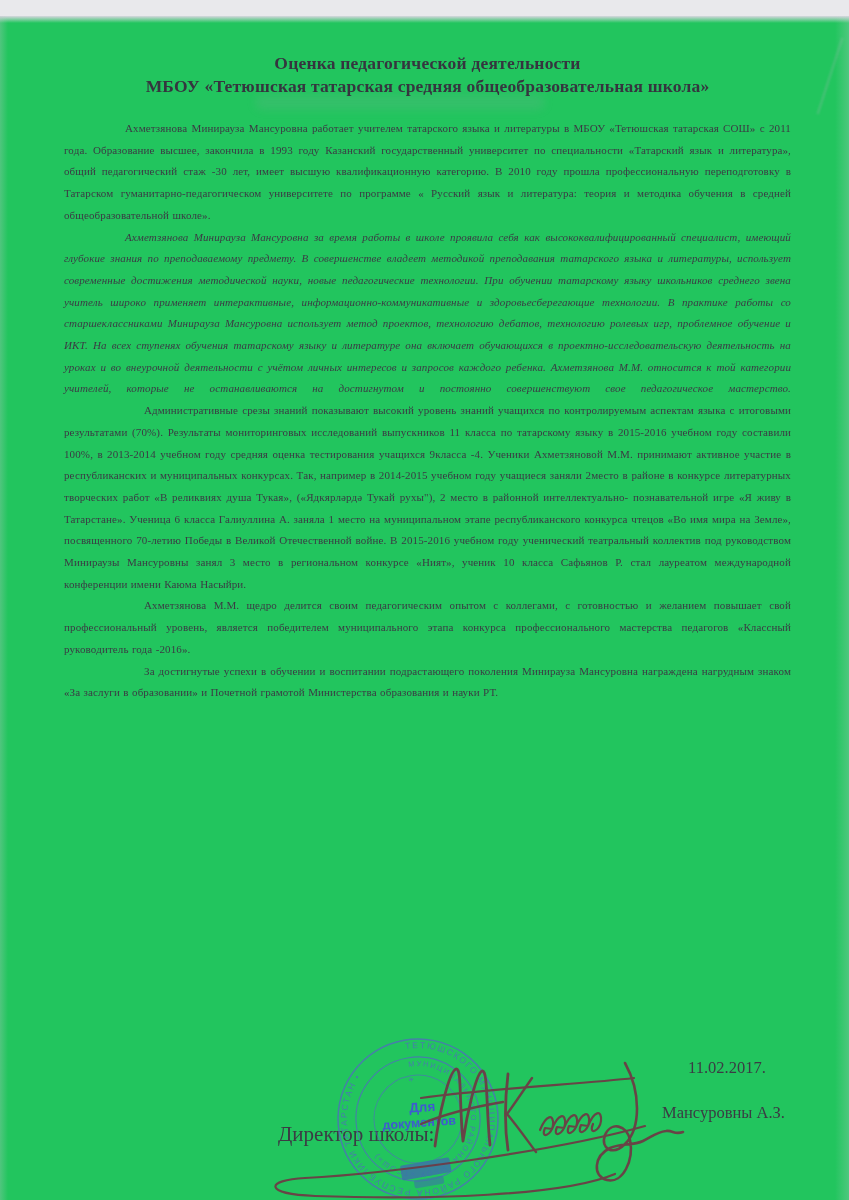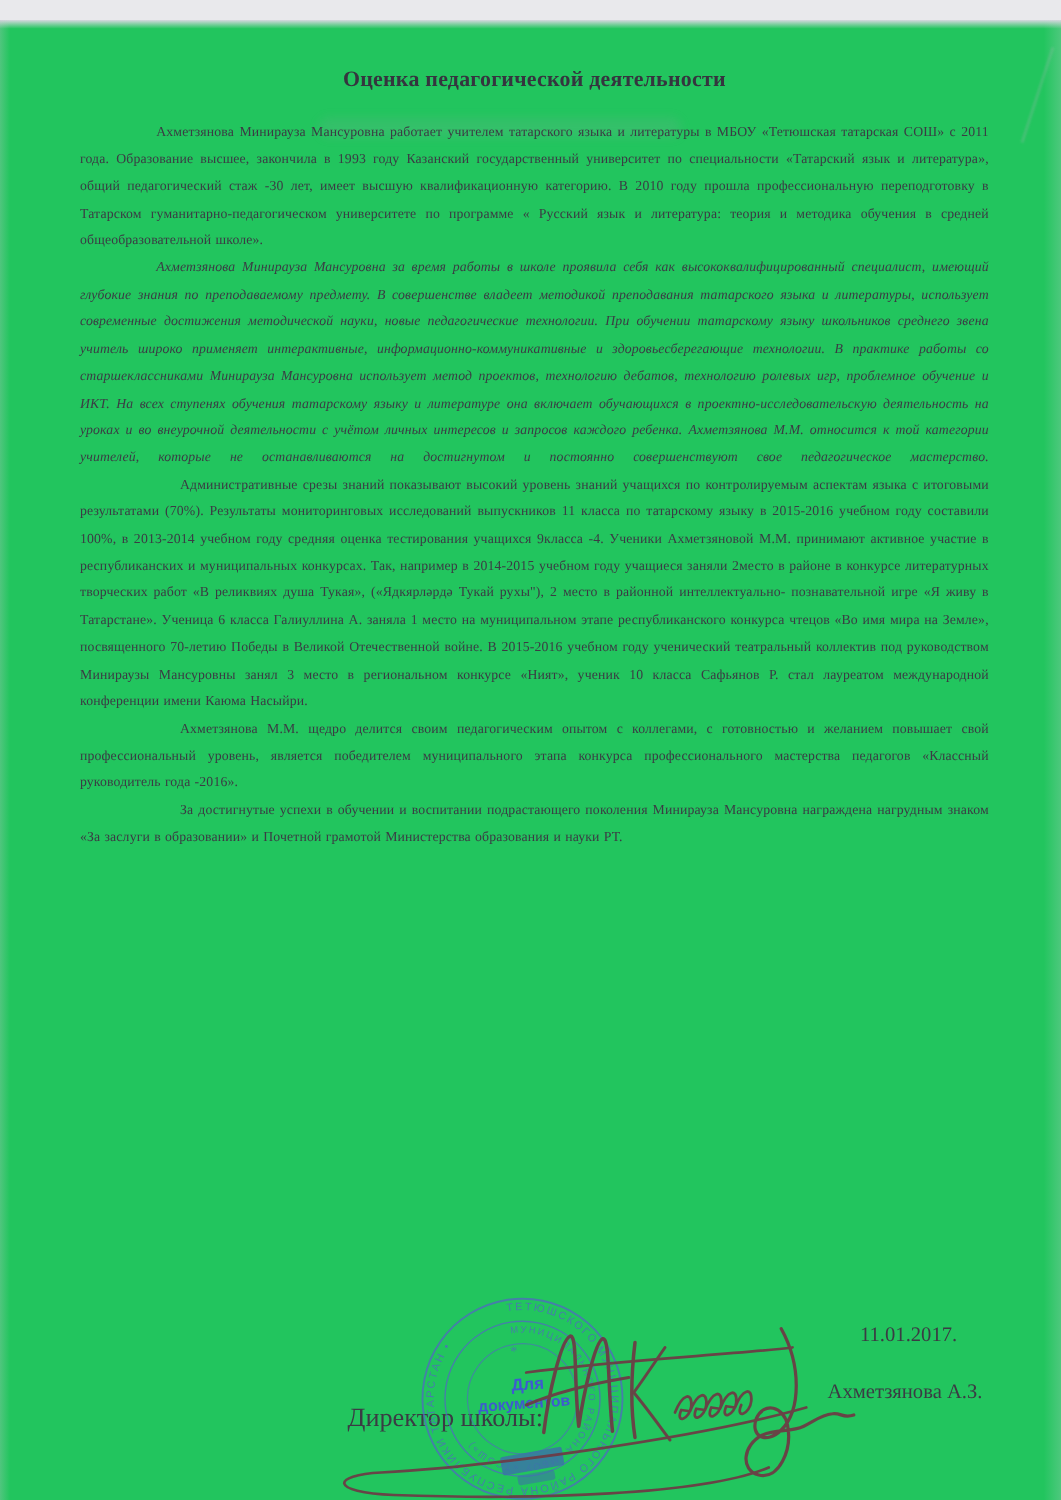--- a/index.html
+++ b/index.html
@@ -46,31 +46,32 @@
 
   <div class="edge-top"></div>
   <div class="edge-right"></div>
   <div class="edge-left"></div>
   <div class="smudge"></div>
   <div class="crease"></div>
 
   <div class="content">
     <div class="title">
       <div>Оценка педагогической деятельности</div>
+      <div>МБОУ «Тетюшская татарская средняя общеобразовательная школа»</div>
     </div>
     <p class="para indent-a">Ахметзянова Минирауза Мансуровна работает учителем татарского языка и литературы в МБОУ «Тетюшская татарская СОШ» с 2011 года. Образование высшее, закончила в 1993 году Казанский государственный университет по специальности «Татарский язык и литература», общий педагогический стаж -30 лет, имеет высшую квалификационную категорию. В 2010 году прошла профессиональную переподготовку в Татарском гуманитарно-педагогическом университете по программе « Русский язык и литература: теория и методика обучения в средней общеобразовательной школе».</p>
     <p class="para indent-a justify-last">Ахметзянова Минирауза Мансуровна за время работы в школе проявила себя как высококвалифицированный специалист, имеющий глубокие знания по преподаваемому предмету. В совершенстве владеет методикой преподавания татарского языка и литературы, использует современные достижения методической науки, новые педагогические технологии. При обучении татарскому языку школьников среднего звена учитель широко применяет интерактивные, информационно-коммуникативные и здоровьесберегающие технологии. В практике работы со старшеклассниками Минирауза Мансуровна использует метод проектов, технологию дебатов, технологию ролевых игр, проблемное обучение и ИКТ. На всех ступенях обучения татарскому языку и литературе она включает обучающихся в проектно-исследовательскую деятельность на уроках и во внеурочной деятельности с учётом личных интересов и запросов каждого ребенка. Ахметзянова М.М. относится к той категории учителей, которые не останавливаются на достигнутом и постоянно совершенствуют свое педагогическое мастерство.</p>
     <p class="para indent-b">Административные срезы знаний показывают высокий уровень знаний учащихся по контролируемым аспектам языка с итоговыми результатами (70%). Результаты мониторинговых исследований выпускников 11 класса по татарскому языку в 2015-2016 учебном году составили 100%, в 2013-2014 учебном году средняя оценка тестирования учащихся 9класса -4. Ученики Ахметзяновой М.М. принимают активное участие в республиканских и муниципальных конкурсах. Так, например в 2014-2015 учебном году учащиеся заняли 2место в районе в конкурсе литературных творческих работ «В реликвиях душа Тукая», («Ядкярләрдә Тукай рухы"), 2 место в районной интеллектуально- познавательной игре «Я живу в Татарстане». Ученица 6 класса Галиуллина А. заняла 1 место на муниципальном этапе республиканского конкурса чтецов «Во имя мира на Земле», посвященного 70-летию Победы в Великой Отечественной войне. В 2015-2016 учебном году ученический театральный коллектив под руководством Минираузы Мансуровны занял 3 место в региональном конкурсе «Ният», ученик 10 класса Сафьянов Р. стал лауреатом международной конференции имени Каюма Насыйри.</p>
     <p class="para indent-b">Ахметзянова М.М. щедро делится своим педагогическим опытом с коллегами, с готовностью и желанием повышает свой профессиональный уровень, является победителем муниципального этапа конкурса профессионального мастерства педагогов «Классный руководитель года -2016».</p>
     <p class="para indent-b">За достигнутые успехи в обучении и воспитании подрастающего поколения Минирауза Мансуровна награждена нагрудным знаком «За заслуги в образовании» и Почетной грамотой Министерства образования и науки РТ.</p>
   </div>
 
-  <div class="date">11.01.2017.</div>
+  <div class="date">11.02.2017.</div>
   <div class="director-label">Директор школы:</div>
-  <div class="director-name">Ахметзянова А.З.</div>
+  <div class="director-name">Мансуровны А.З.</div>
 
   <svg class="stamp-svg" viewBox="0 0 174 174">
     <g transform="rotate(-10 87 87)" opacity="0.72">
       <circle cx="87" cy="87" r="80" fill="none" stroke="#5465c6" stroke-width="1.5"></circle>
       <circle cx="87" cy="87" r="62" fill="none" stroke="#5465c6" stroke-width="1.1"></circle>
       <circle cx="87" cy="87" r="44" fill="none" stroke="#5465c6" stroke-width="1.0" opacity="0.8"></circle>
       <defs>
         <path id="ringOuter" d="M 87 16 A 71 71 0 1 1 86.9 16"></path>
         <path id="ringInner" d="M 87 34 A 53 53 0 1 1 86.9 34"></path>
       </defs>

